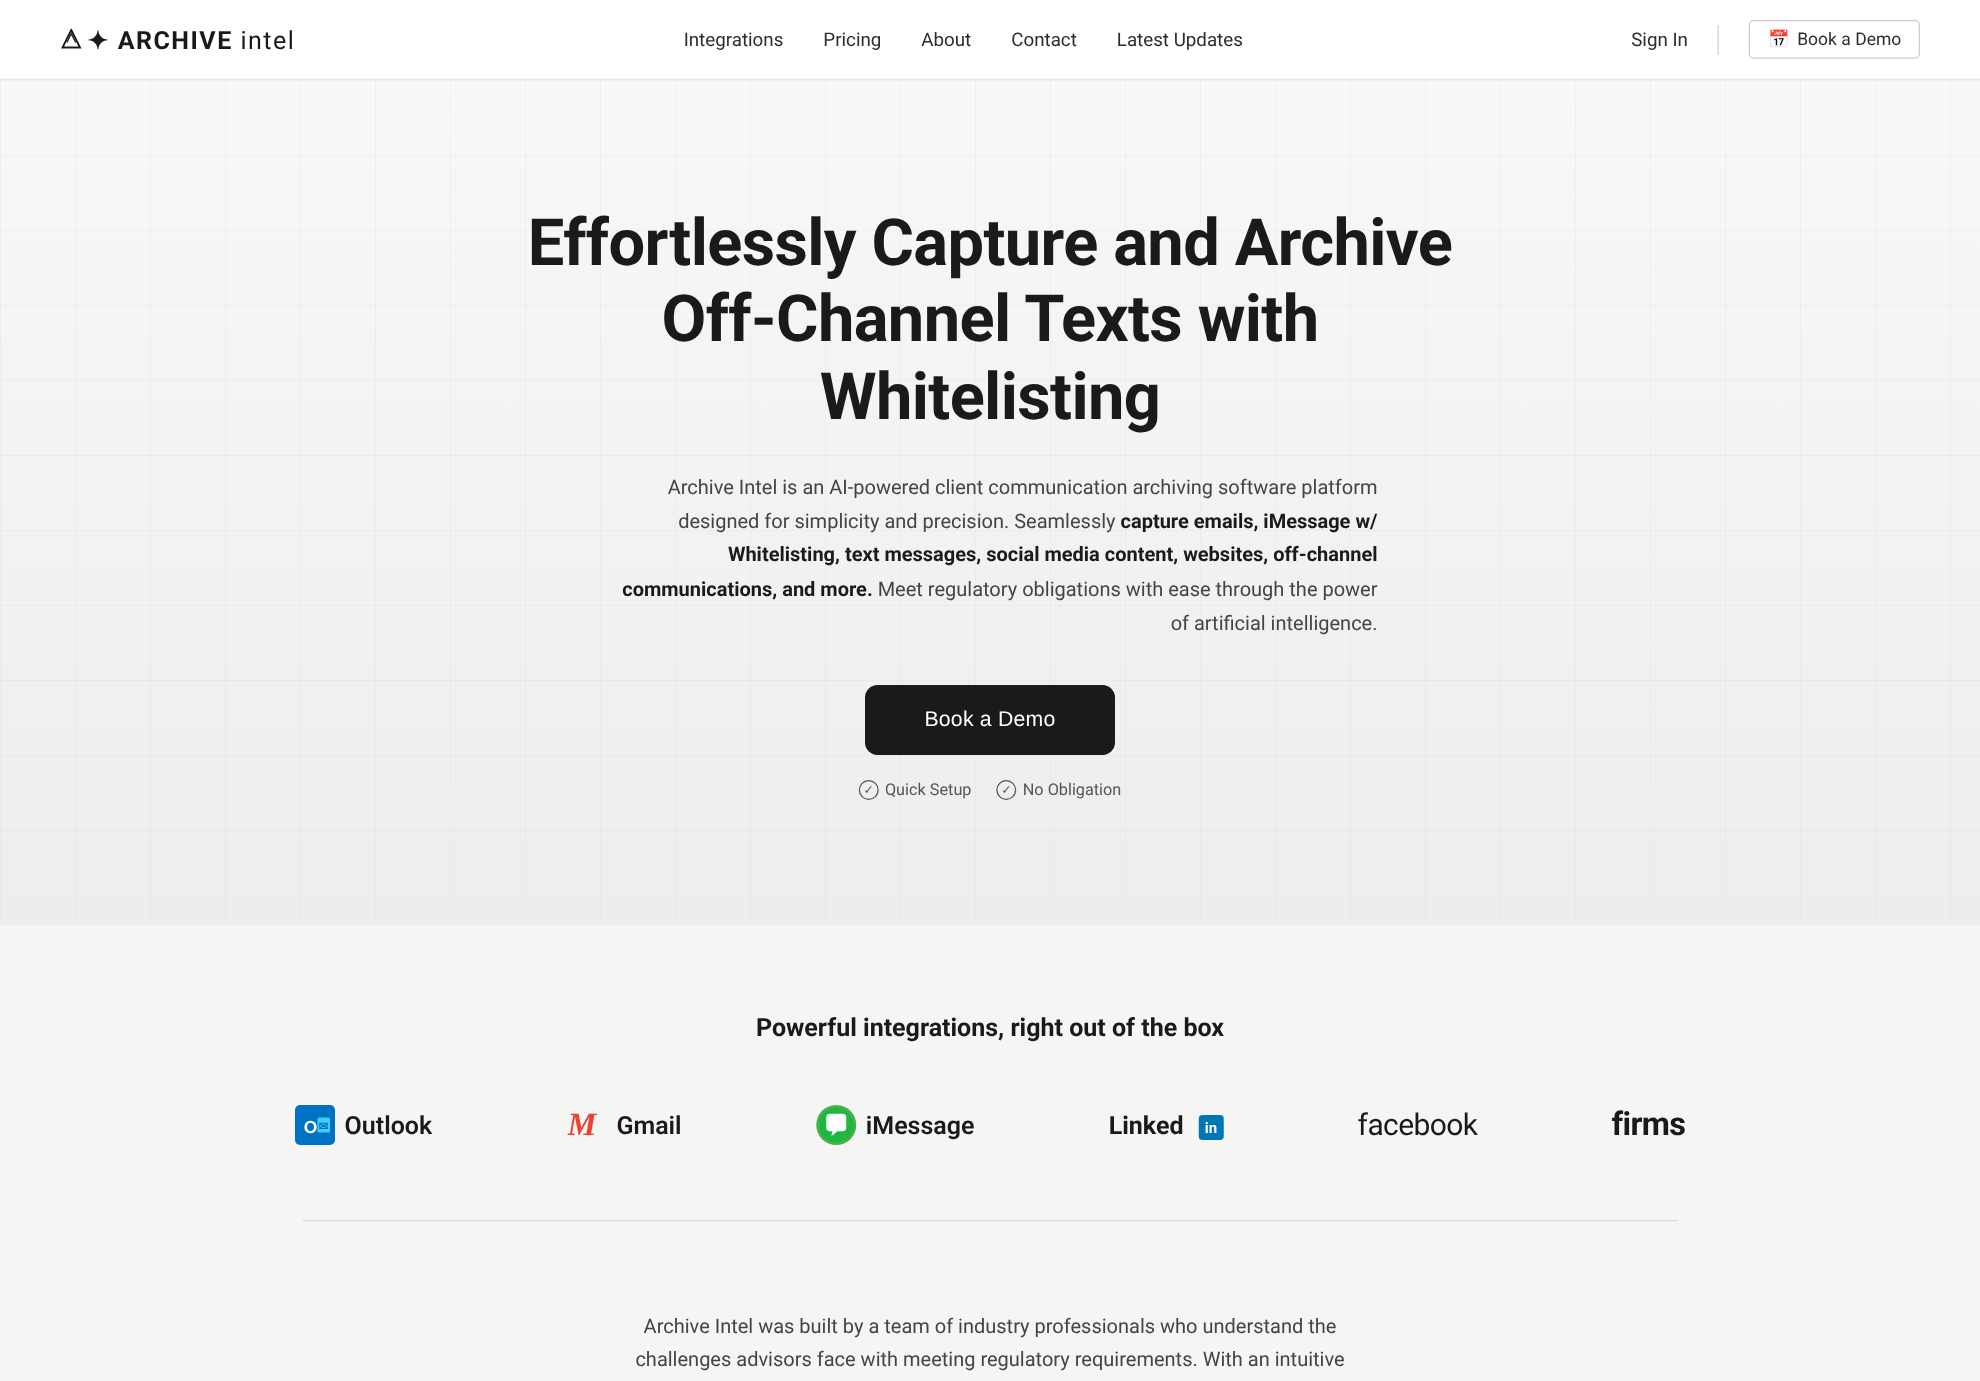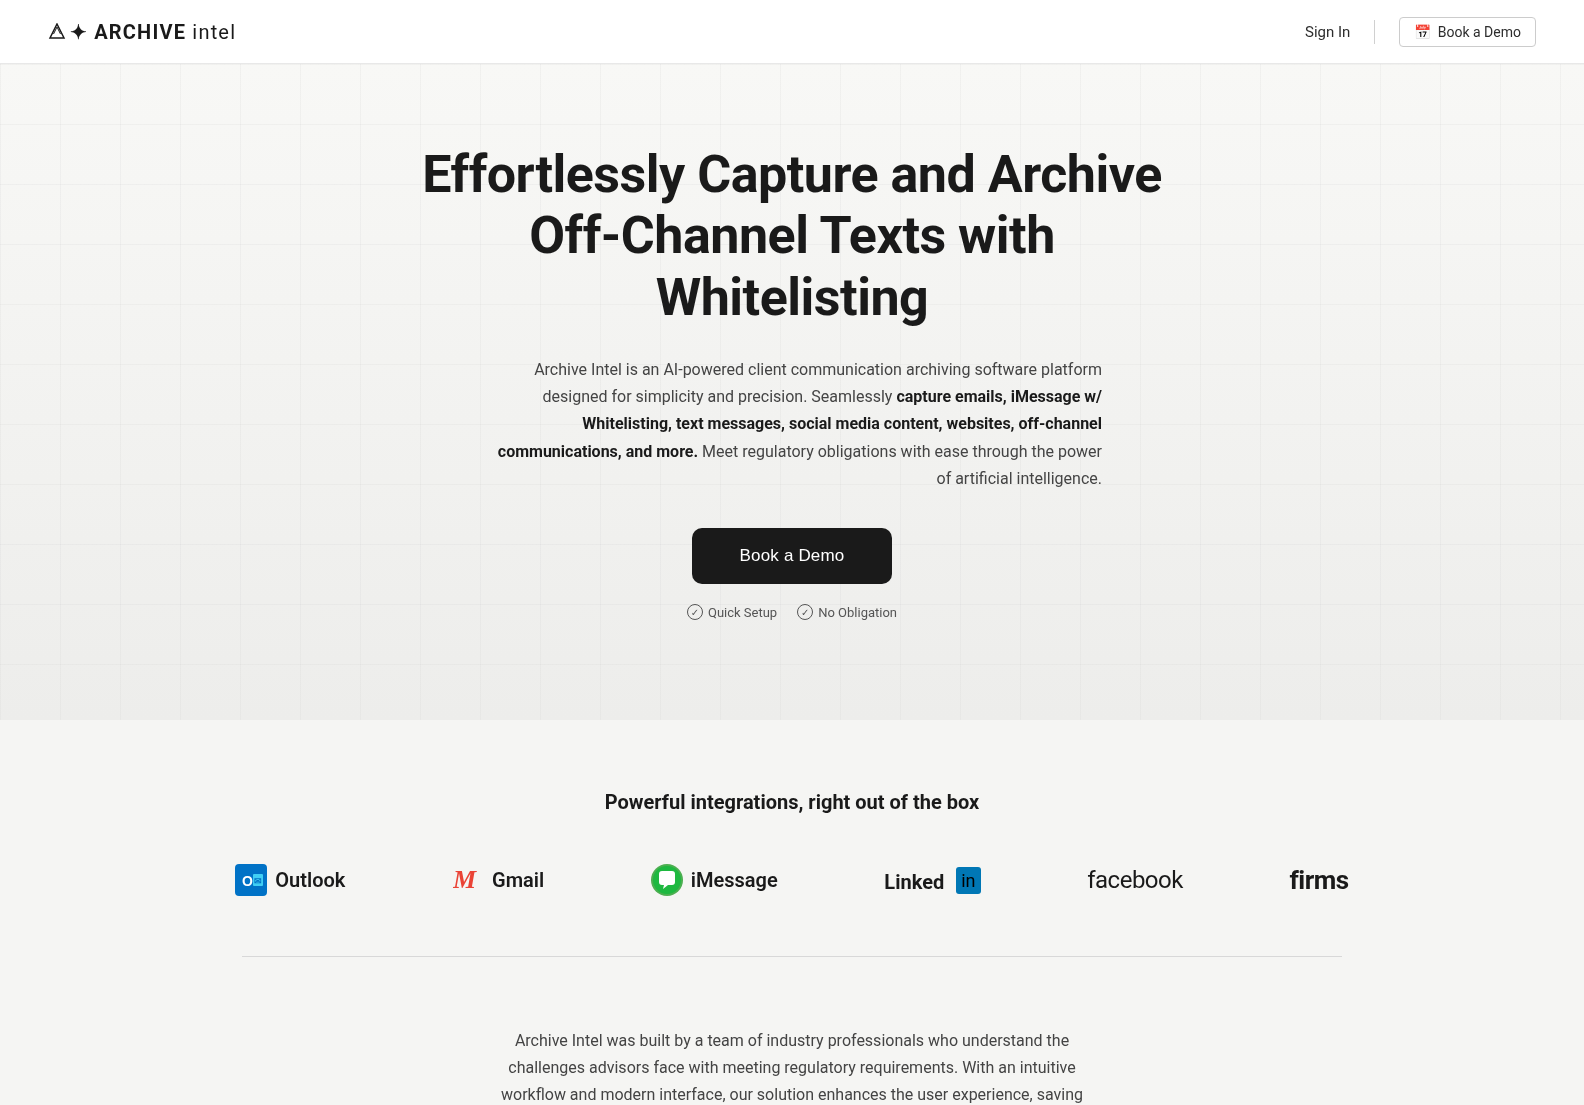--- a/index.html
+++ b/index.html
@@ -78,21 +78,21 @@
       border: 1px solid #ccc;
       padding: 6px 14px;
       border-radius: 4px;
       background: #fff;
       text-decoration: none;
     }
 
     
     .hero-section {
       background: linear-gradient(180deg, #f8f8f6 0%, #ededeb 100%);
-      padding: 80px 24px 100px;
+      padding: 100px 24px 100px;
       text-align: center;
       position: relative;
       overflow: hidden;
     }
 
     
     .hero-section::before {
       content: '';
       position: absolute;
       top: 0; left: 0; right: 0; bottom: 0;
@@ -235,25 +235,25 @@
     .linkedin-logo {
       display: flex;
       align-items: flex-end;
       gap: 12px;
       font-size: 20px;
       font-weight: 700;
     }
 
     .linkedin-in {
       background: #0077B5;
-      color: #000000;
+      color: #ffffff;
       padding: 3px 5px;
       border-radius: 3px;
-      font-size: 18px;
-      font-weight: 400;
+      font-size: 12px;
+      font-weight: 700;
     }
 
     .facebook-text {
       font-size: 24px;
       font-weight: 400;
       color: #1a1a1a;
       letter-spacing: -0.5px;
     }
 
     .zoom-text {
@@ -314,20 +314,27 @@
       <svg width="18" height="18" viewBox="0 0 18 18" fill="none" xmlns="http://www.w3.org/2000/svg">
         <path d="M9 1L16 15H2L9 1Z" stroke="#1a1a1a" stroke-width="1.5" fill="none"></path>
         <path d="M5.5 11L9 4L12.5 11" stroke="#1a1a1a" stroke-width="1" fill="none"></path>
       </svg>
       <span>
         <span>✦ ARCHIVE</span><span style="font-weight:400;"> intel</span>
       </span>
     </span>
   </div>
 
+  <div class="nav-links">
+    <a class="nav-link">Integrations</a>
+    <a class="nav-link">Pricing</a>
+    <a class="nav-link">About</a>
+    <a class="nav-link">Contact</a>
+    <a class="nav-link">Latest Updates</a>
+  </div>
 
   <div class="nav-right">
     <a class="sign-in-link">Sign In</a>
     <div class="nav-divider"></div>
     <a class="book-demo-nav">
       <span>📅</span>
       <span>Book a Demo</span>
     </a>
   </div>
 </nav>

